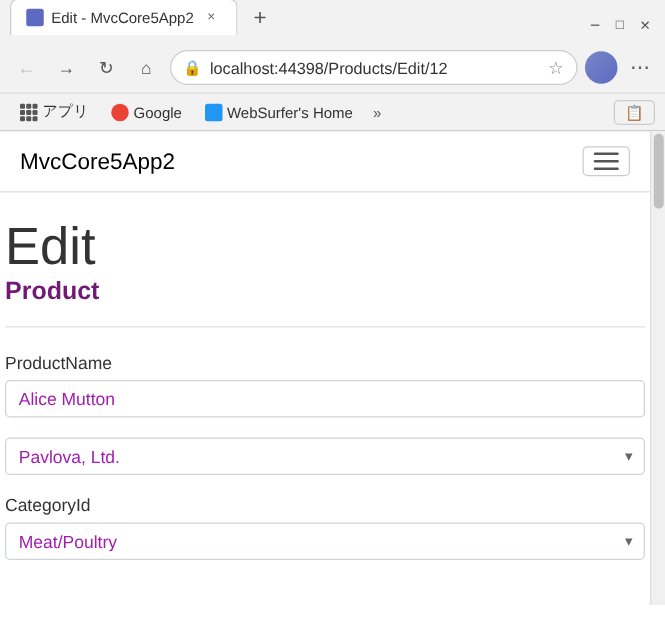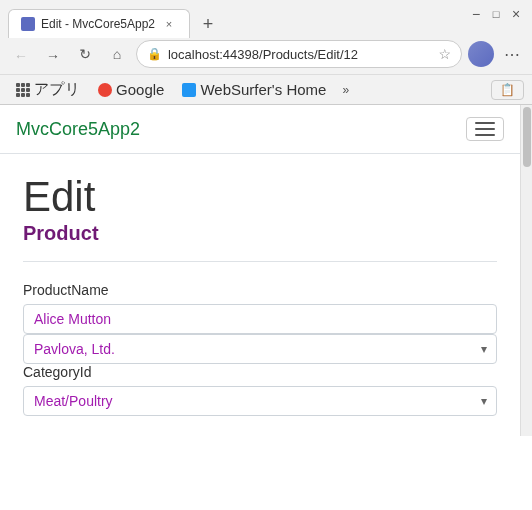--- a/index.html
+++ b/index.html
@@ -1,21 +1,21 @@
 <!DOCTYPE html>
 <html><head>
   <meta charset="utf-8">
   <style>
     * { box-sizing: border-box; margin: 0; padding: 0; }
     body { font-family: Arial, sans-serif; font-size: 14px; background: #fff; width: 532px; height: 510px; overflow: hidden; }
 
     
     .browser-chrome { background: #f2f2f2; border-bottom: 1px solid #ccc; }
     .title-bar {
-      display: flex; align-items: flex-start; padding: 6px 8px; gap: 6px;
+      display: flex; align-items: flex-end; padding: 6px 8px; gap: 6px;
       background: #f2f2f2; height: 34px;
     }
     .tab-bar {
       display: flex; align-items: flex-end; padding: 0 8px; height: 32px;
     }
     .tab {
       display: flex; align-items: center; gap: 6px;
       background: #fff; border: 1px solid #ccc; border-bottom: none;
       padding: 6px 12px; border-radius: 6px 6px 0 0;
       font-size: 12px; min-width: 180px;
@@ -47,21 +47,21 @@
     }
     .menu-btn { font-size: 16px; color: #555; cursor: pointer; padding: 2px 4px; }
 
     .bookmarks-bar {
       display: flex; align-items: center; gap: 2px;
       padding: 2px 8px; background: #f2f2f2; border-top: 1px solid #ddd;
       height: 30px;
     }
     .bookmark-item {
       display: flex; align-items: center; gap: 4px;
-      padding: 3px 8px; border-radius: 4px; font-size: 15px; color: #333; cursor: pointer;
+      padding: 3px 8px; border-radius: 4px; font-size: 12px; color: #333; cursor: pointer;
     }
     .bookmark-more { font-size: 12px; color: #555; padding: 3px 6px; cursor: pointer; }
     .reading-list-btn {
       margin-left: auto; display: flex; align-items: center; gap: 4px;
       border: 1px solid #ccc; border-radius: 4px; padding: 2px 8px;
       font-size: 12px; color: #333; cursor: pointer; background: none;
     }
 
     
     .content-wrapper { display: flex; position: relative; }
@@ -73,33 +73,33 @@
       width: 8px; margin: 2px; height: 60px; background: #c0c0c0;
       border-radius: 4px;
     }
 
     
     .app-content { flex: 1; overflow: hidden; }
     .navbar {
       display: flex; align-items: center; justify-content: space-between;
       padding: 12px 16px; border-bottom: 1px solid #dee2e6;
     }
-    .navbar-brand { font-size: 18px; font-weight: 500; color: #15803d; }
+    .navbar-brand { font-size: 18px; font-weight: 500; color: #000000; }
     .navbar-toggler {
       border: 1px solid #ccc; border-radius: 4px; padding: 4px 8px;
       background: none; cursor: pointer; display: flex; flex-direction: column; gap: 4px;
     }
     .toggler-bar { width: 20px; height: 2px; background: #555; border-radius: 1px; }
 
-    .page-content { padding: 20px 23px; }
+    .page-content { padding: 20px 4px; }
     .page-title { font-size: 42px; font-weight: 300; color: #333; line-height: 1.1; margin-bottom: 2px; }
     .page-subtitle { font-size: 20px; color: #701a75; margin-bottom: 16px; }
     .divider { border: none; border-top: 1px solid #dee2e6; margin-bottom: 20px; }
 
-    .form-group { }
+    .form-group { margin-bottom: 16px; }
     .form-label { display: block; margin-bottom: 6px; font-size: 14px; color: #333; }
     .form-control {
       width: 100%; padding: 6px 10px; font-size: 14px;
       border: 1px solid #ced4da; border-radius: 4px; outline: none;
       background: #fff; color: #a21caf;
     }
     select.form-control { appearance: none; -webkit-appearance: none; cursor: pointer; }
     .select-wrapper { position: relative; }
     .select-arrow {
       position: absolute; right: 10px; top: 50%; transform: translateY(-50%);

